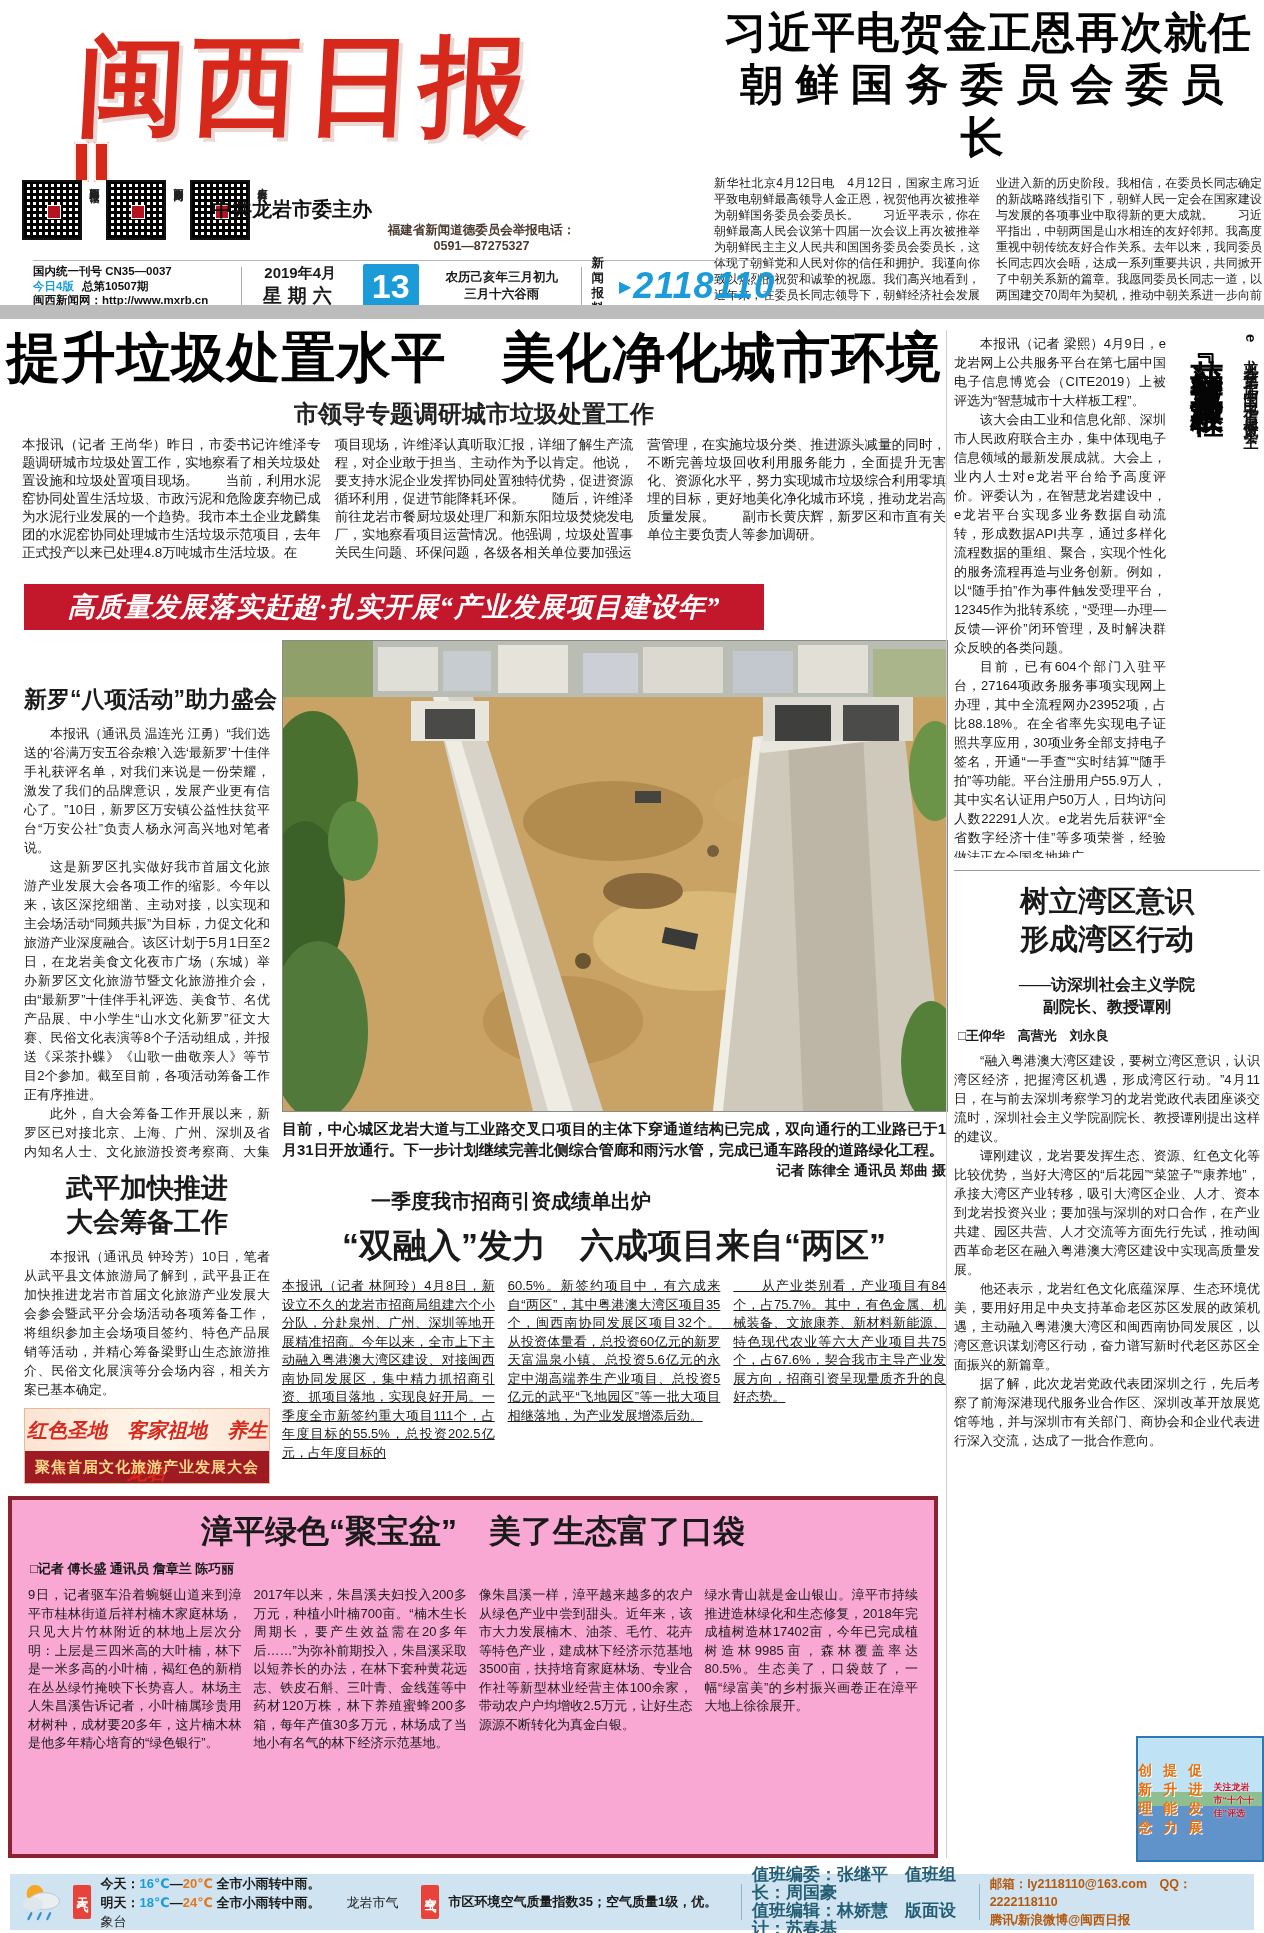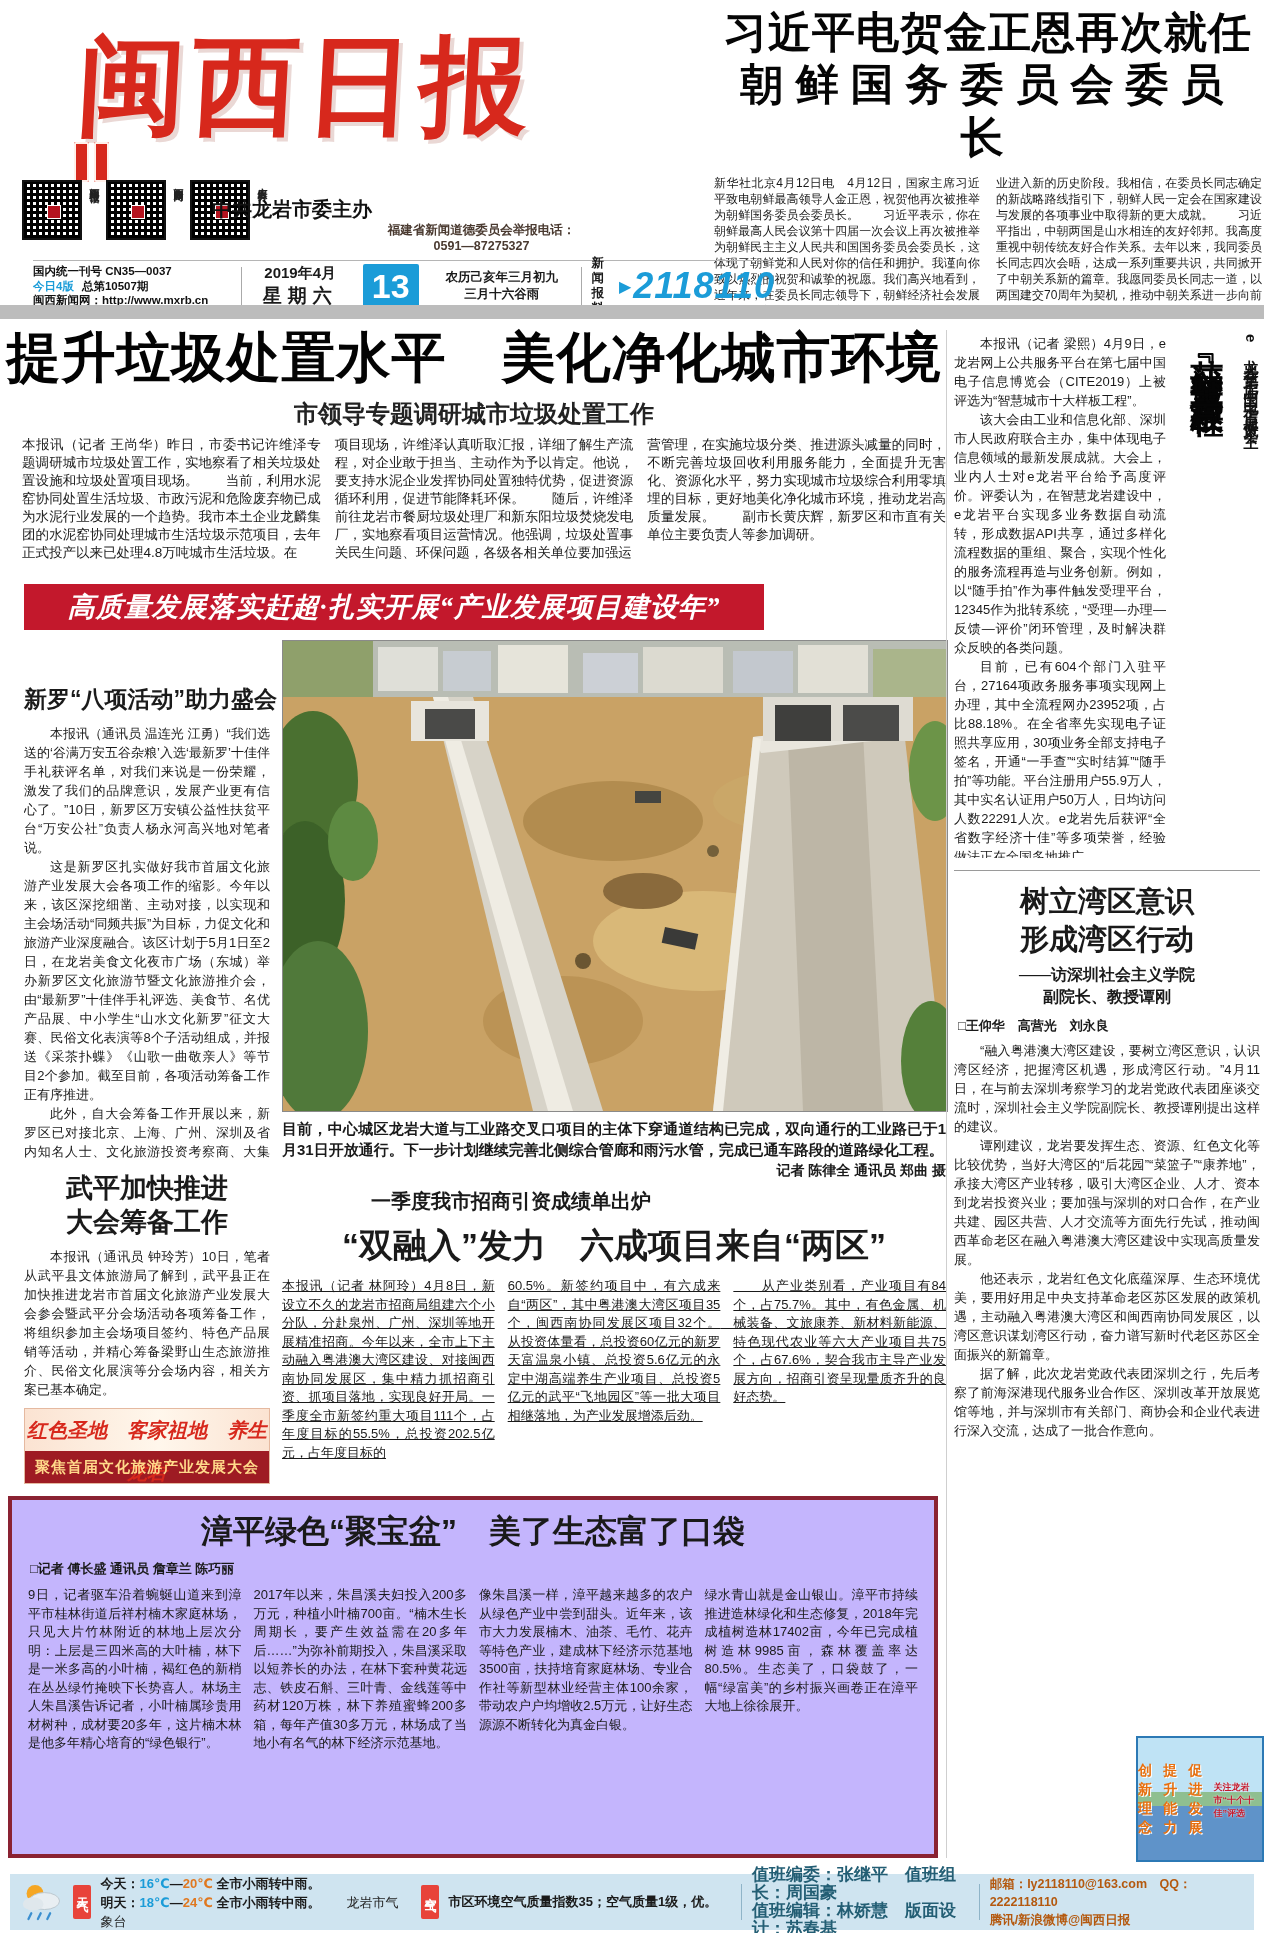--- a/index.html
+++ b/index.html
@@ -83,38 +83,38 @@
   #caption .credit{display:block;text-align:right;font-weight:700;font-size:14px;}
 
   
   #inv{position:absolute;left:282px;top:1188px;width:664px;}
   .inv-kicker{margin-left:89px;font-size:20px;font-weight:700;}
   .inv-head{text-align:center;font-size:34px;font-weight:900;margin-top:8px;white-space:nowrap;}
   .inv-body{margin-top:8px;display:flex;gap:13px;height:188px;overflow:hidden;text-decoration:underline;}
   .inv-body .col{flex:1;font-size:13px;line-height:18.5px;}
 
   
-  #zp-box{position:absolute;left:8px;top:1496px;width:922px;height:354px;border:4px solid #8a2232;background:#c4b5fd;}
+  #zp-box{position:absolute;left:8px;top:1496px;width:922px;height:354px;border:4px solid #8a2232;background:#f9a8d4;}
   .zp-head{text-align:center;font-size:32px;font-weight:900;margin-top:10px;white-space:nowrap;}
   .zp-byline{margin:6px 0 0 18px;font-size:13px;font-weight:600;}
   .zp-body{display:flex;gap:12px;margin:8px 16px 0 16px;height:258px;overflow:hidden;}
   .zp-body .col{flex:1;font-size:13px;line-height:18.5px;}
 
   
   #side-rule{position:absolute;left:946px;top:330px;width:1px;height:1528px;background:#cfcfcf;}
   #sidebar{position:absolute;left:954px;top:334px;width:306px;}
   .hp-block{display:flex;gap:9px;height:524px;overflow:hidden;}
   .hp-text{width:212px;font-size:13px;line-height:19px;}
   .hp-text p{text-indent:2em;}
   .hp-head{writing-mode:vertical-rl;font-size:33px;font-weight:900;line-height:1.1;width:50px;
            letter-spacing:4px;color:#050505;}
   .hp-label{writing-mode:vertical-rl;font-size:15px;font-weight:800;letter-spacing:5px;width:26px;color:#111;}
   .side-hr{border:none;border-top:1px solid #9a9a9a;margin:12px 0;}
   .wq-head{text-align:center;font-size:29px;font-weight:900;line-height:1.3;}
-  .wq-sub{text-align:center;font-size:16px;font-weight:700;margin-top:6px;line-height:22px;}
+  .wq-sub{text-align:center;font-size:16px;font-weight:700;margin-top:16px;line-height:22px;}
   .wq-byline{margin:9px 0 6px 4px;font-size:13px;font-weight:600;}
   .wq-body{height:562px;overflow:hidden;font-size:13px;line-height:19px;}
 
   
   #ad-box{position:absolute;left:1136px;top:1736px;width:124px;height:122px;border:2px solid #2c79b5;
           background:linear-gradient(#bfe3f5 0 44%,#8fbf90 44% 56%,#5f93c9 56% 100%);
           display:flex;flex-direction:row;justify-content:center;align-items:center;}
   #ad-box .ad-line{font-size:14px;font-weight:900;color:#e8700f;line-height:19px;
                    text-shadow:1px 1px 0 #fff;}
   #ad-box .ad-note{font-size:9px;font-weight:700;color:#c3182c;margin-top:3px;text-shadow:0 0 2px #fff;}

